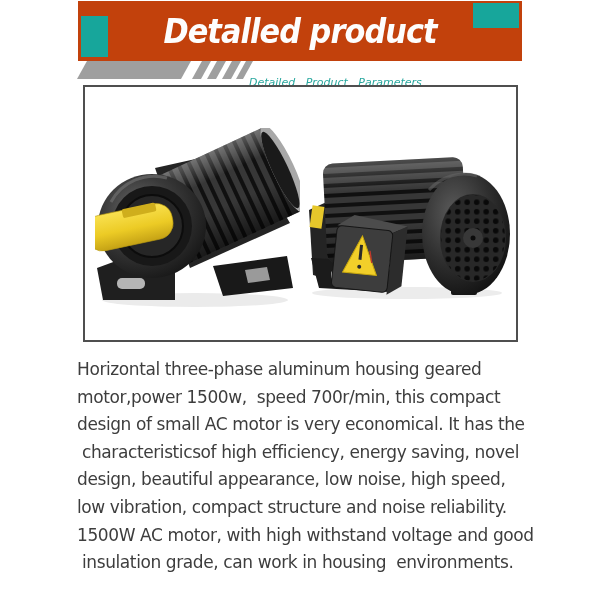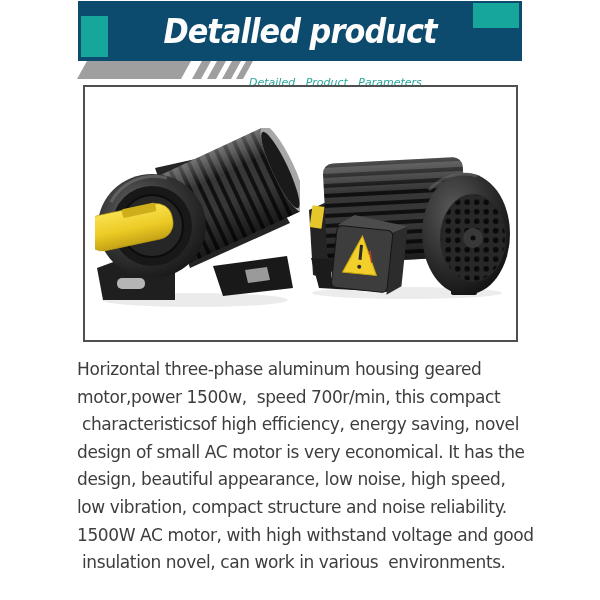--- a/index.html
+++ b/index.html
@@ -3,21 +3,21 @@
 <meta charset="utf-8">
 <style>
   html,body{margin:0;padding:0;}
   body{
     width:600px;height:600px;background:#ffffff;position:relative;
     overflow:hidden;font-family:"DejaVu Sans","Liberation Sans",sans-serif;
   }
   
   .banner{
     position:absolute;left:78px;top:1px;width:444px;height:60px;
-    background:#0c4a6e;
+    background:#c2410c;
   }
   .banner .title{
     position:absolute;inset:0;margin:0;display:flex;align-items:center;justify-content:center;
     font-style:italic;font-weight:700;font-size:33px;color:#fdfdfd;
     letter-spacing:-1px;transform:scaleX(.92);transform-origin:center;
   }
   .accent{position:absolute;background:#17a69b;}
   .accent-left{left:3px;top:15px;width:27px;height:41px;}
   .accent-right{right:3px;top:2px;width:46px;height:25px;}
   
@@ -185,19 +185,19 @@
         <circle cx="60" cy="117" r="2" fill="#2a2a2a"></circle>
         <line x1="69" y1="100" x2="72" y2="112" stroke="#c0392b" stroke-width="1.4"></line>
       </g>
     </g>
   </svg>
 </div>
 
 <div class="description">
   <div class="pline">Horizontal three-phase aluminum housing geared</div>
   <div class="pline">motor,power 1500w,  speed 700r/min, this compact</div>
+  <div class="pline">design of small AC motor is very economical. It has the</div>
   <div class="pline"> characteristicsof high efficiency, energy saving, novel</div>
-  <div class="pline">design of small AC motor is very economical. It has the</div>
   <div class="pline">design, beautiful appearance, low noise, high speed,</div>
   <div class="pline">low vibration, compact structure and noise reliability.</div>
   <div class="pline">1500W AC motor, with high withstand voltage and good</div>
-  <div class="pline"> insulation novel, can work in various  environments.</div>
+  <div class="pline"> insulation grade, can work in housing  environments.</div>
 </div>
 
 </body></html>

